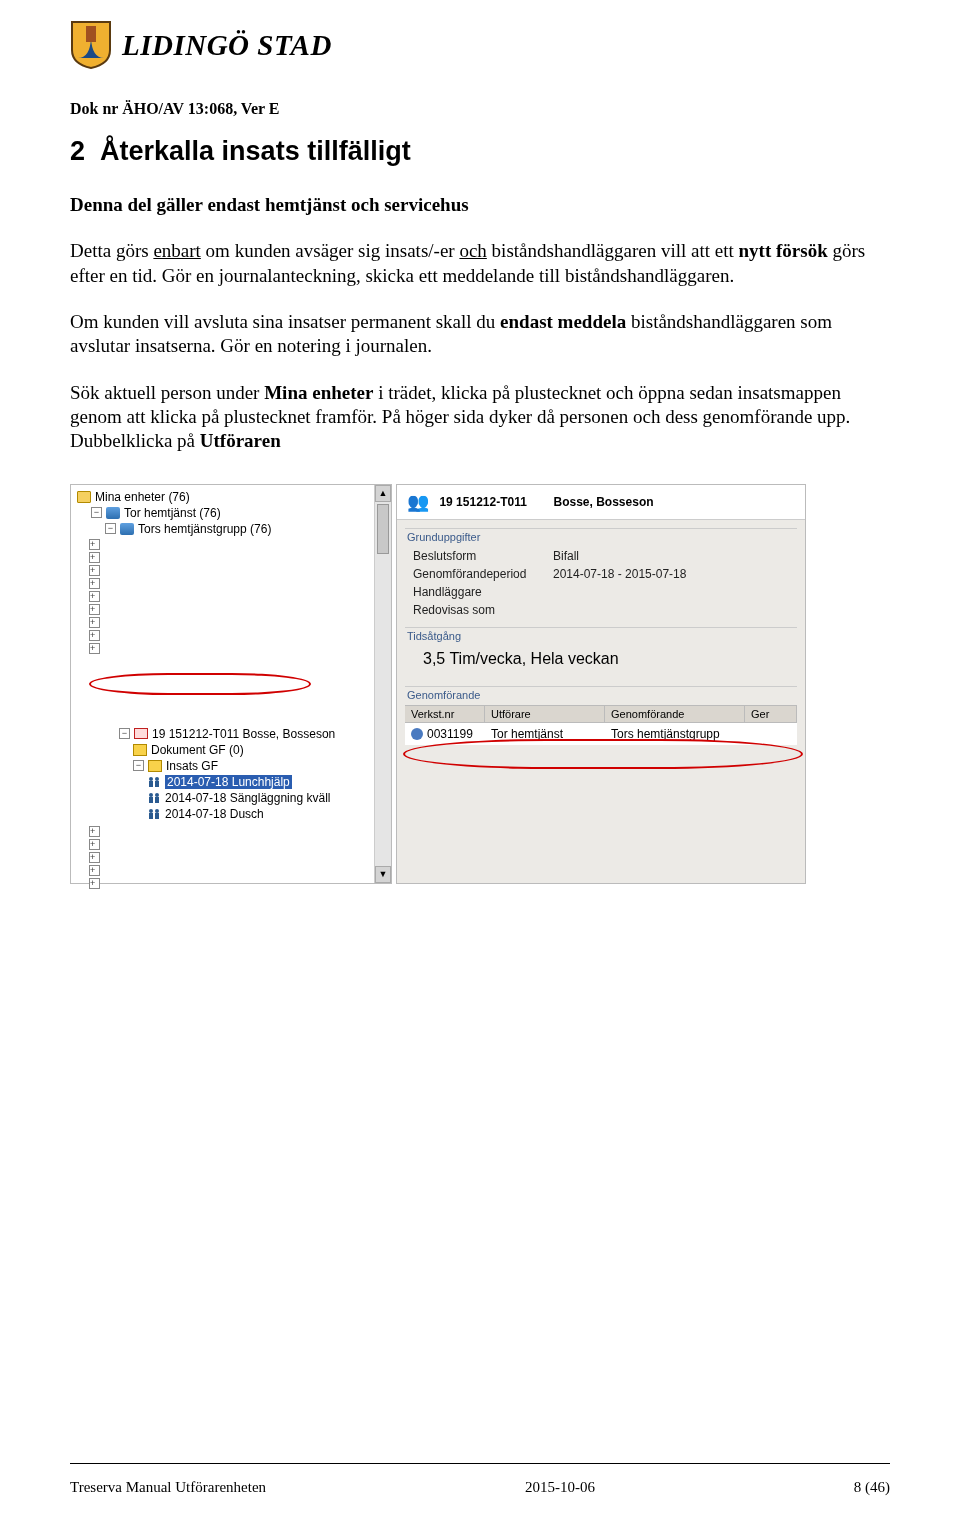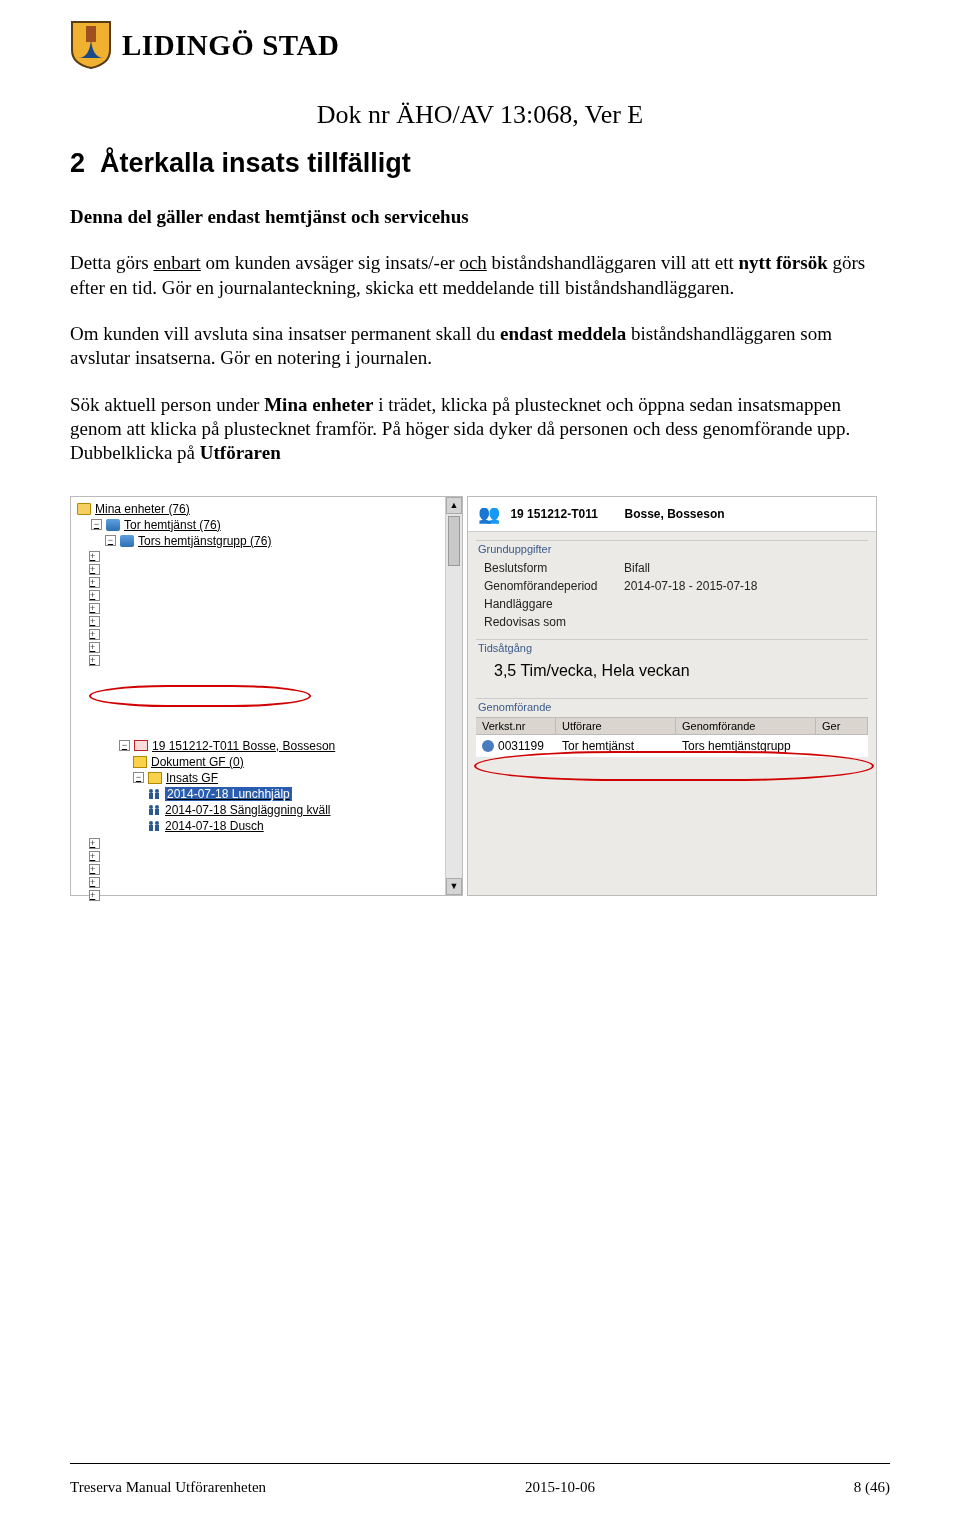--- a/index.html
+++ b/index.html
@@ -9,58 +9,59 @@
       background: #fff;
       font-family: "Times New Roman", Times, serif;
       color: #000;
       position: relative;
       padding: 20px 70px 0 70px;
     }
     .header-row {
       display: flex;
       align-items: center;
       margin-bottom: 8px;
+      font-style: italic;
     }
     .logo-wrap {
       display: flex;
       align-items: center;
       gap: 10px;
     }
     .doc-ref {
-      text-align: center;
-      font-size: 26px;
+      text-align: left;
+      font-size: 16px;
       margin-top: 30px;
       margin-bottom: 18px;
+      font-weight: bold;
     }
     .heading {
       font-family: Arial, Helvetica, sans-serif;
       font-size: 27px;
       font-weight: bold;
       margin-bottom: 26px;
     }
     .para {
       font-size: 19px;
       line-height: 1.28;
       margin-bottom: 22px;
     }
     .underline { text-decoration: underline; }
     .screenshot-area {
       display: flex;
       gap: 4px;
       margin-top: 30px;
     }
     .panel-left {
-      width: 393px;
+      width: 322px;
       height: 400px;
       border: 1px solid #bbb;
       background: #fff;
       position: relative;
       font-family: Arial, sans-serif;
       font-size: 12px;
-      text-decoration: underline;
     }
     .panel-right {
       width: 410px;
       border: 1px solid #bbb;
       background: #eceae6;
       font-family: Arial, sans-serif;
       font-size: 12px;
       position: relative;
     }
     .tree {

